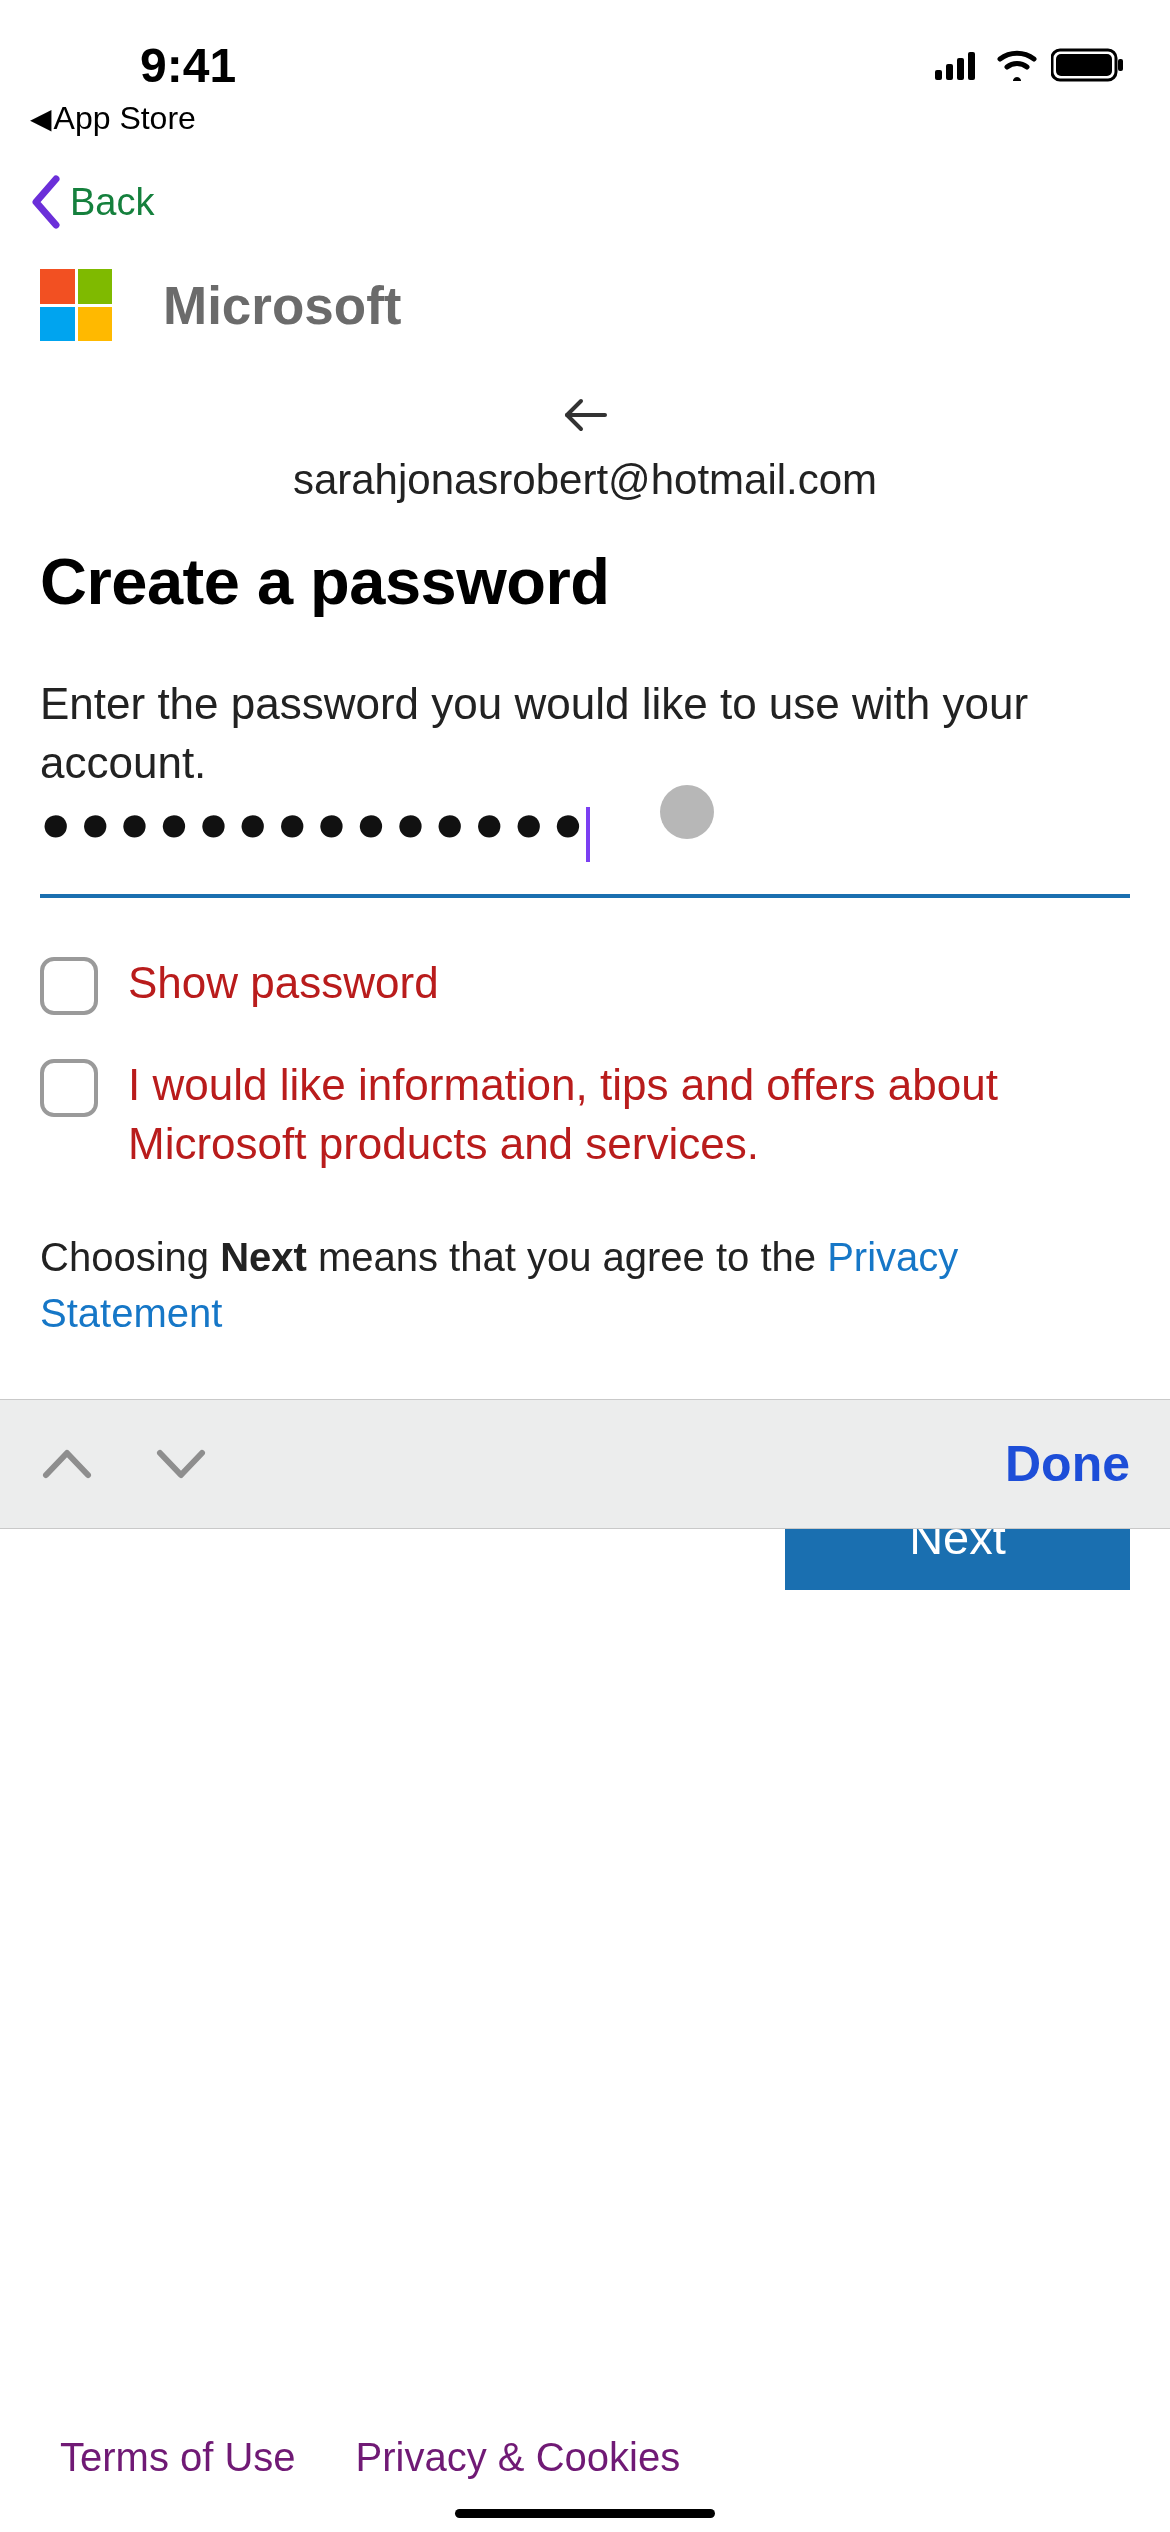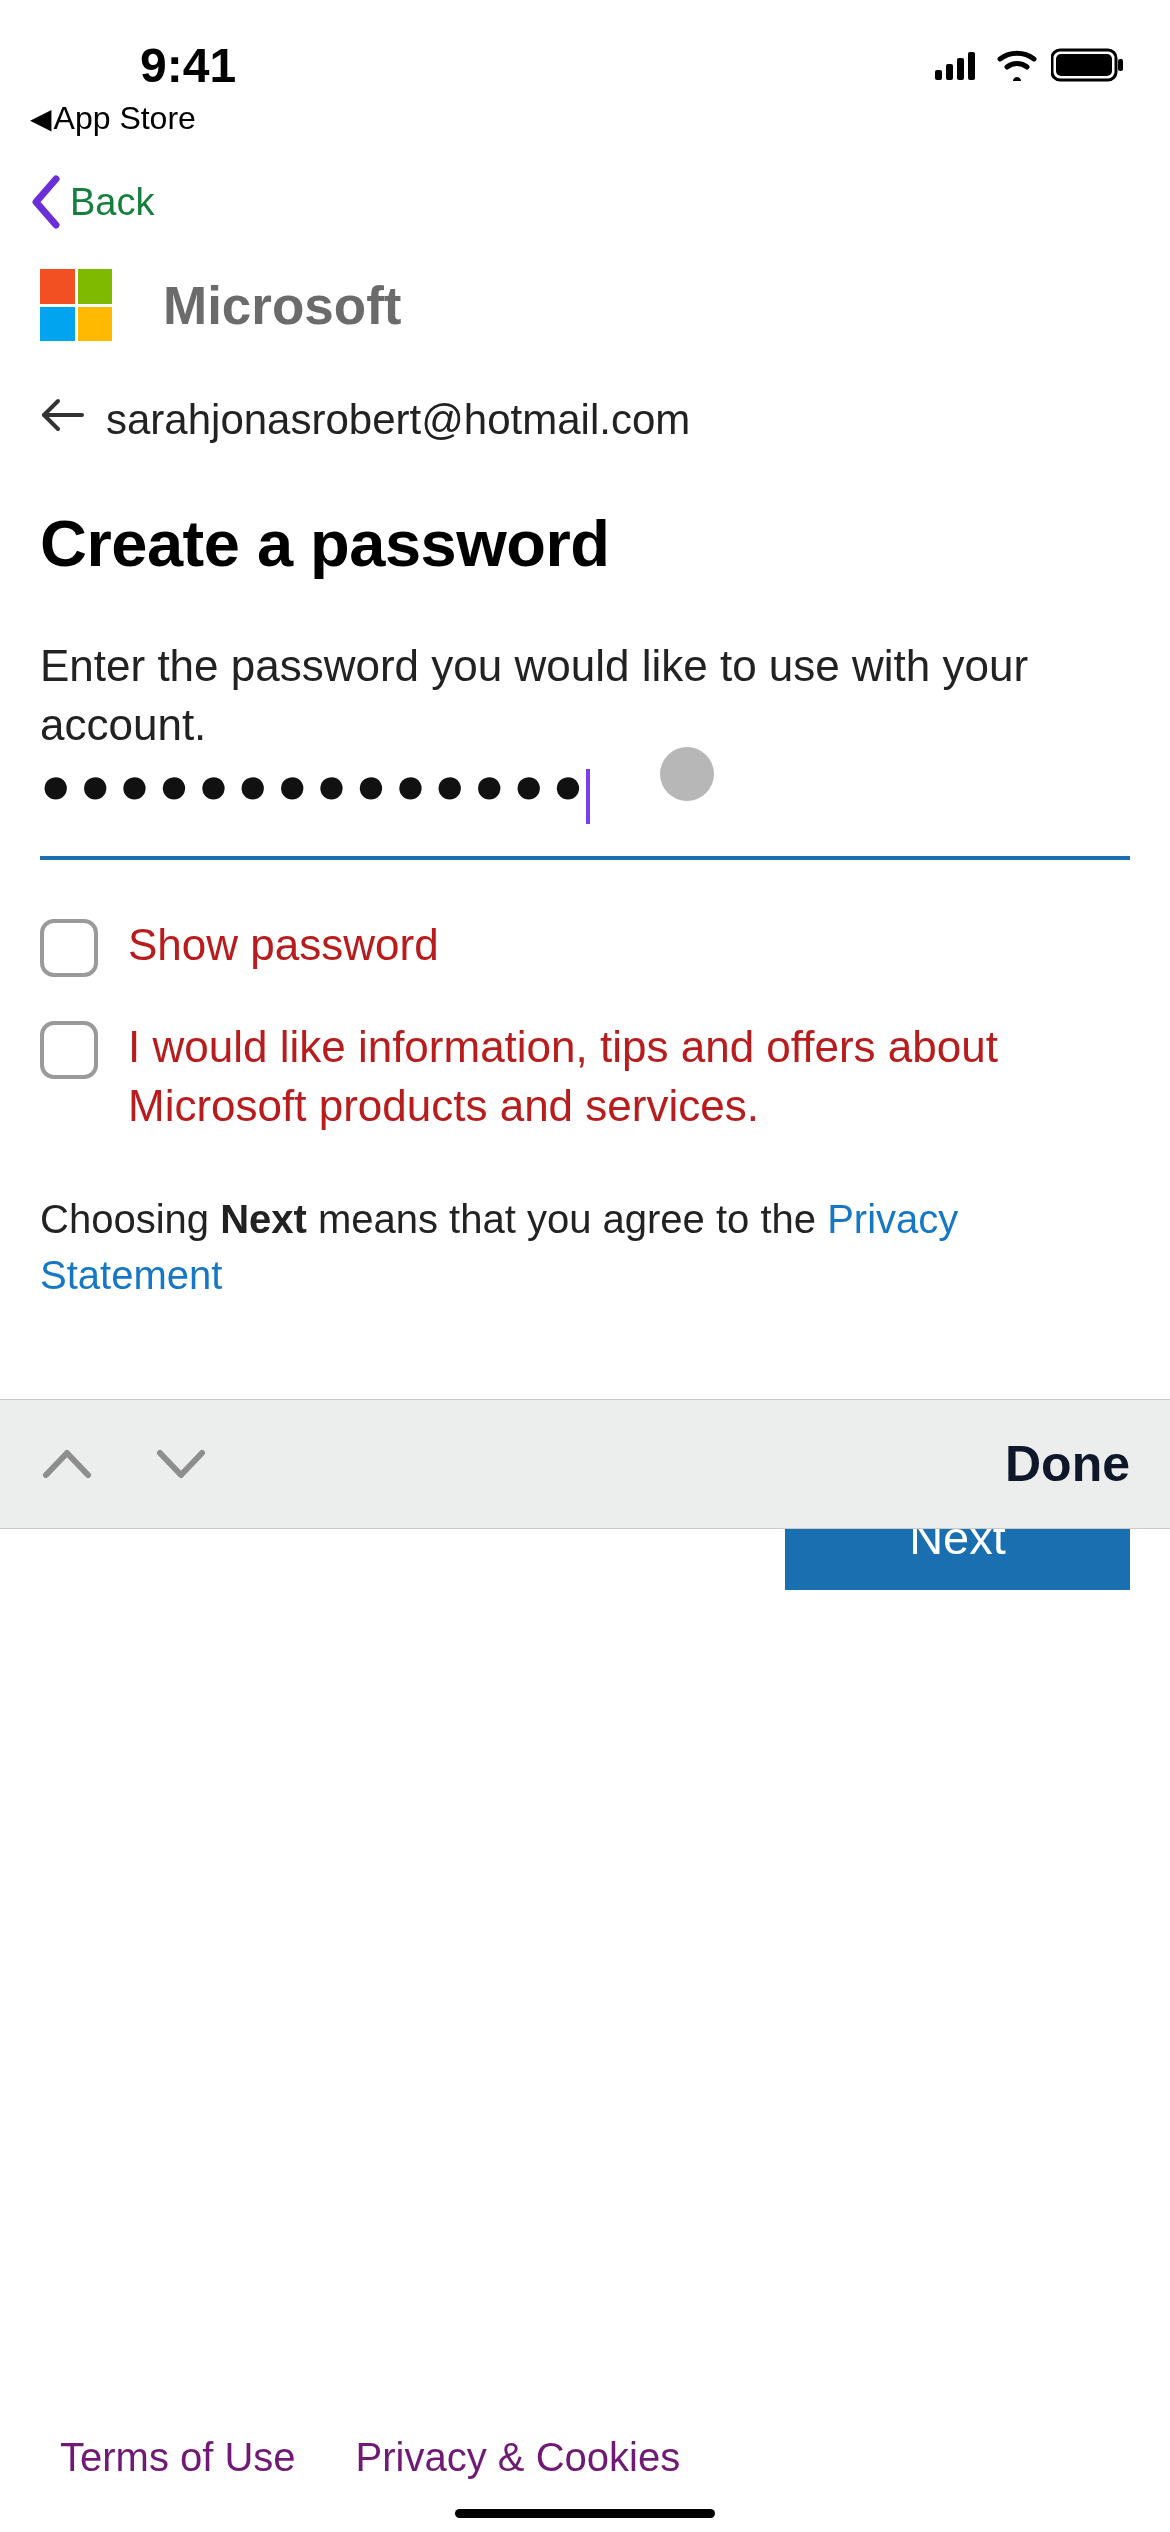--- a/index.html
+++ b/index.html
@@ -76,23 +76,24 @@
   .ms-logo div:nth-child(3){ background:#00a4ef; }
   .ms-logo div:nth-child(4){ background:#ffb900; }
   .ms-name {
     font-size: 53px;
     color: #6b6b6b;
     font-weight: 600;
     margin-left: 33px;
   }
   .email-row {
     display: flex;
-    align-items: flex-start;
+    align-items: center;
     gap: 22px;
-    margin-bottom: 62px;
+    margin-bottom: 40px;
+    flex-direction: column;
   }
   .email-text {
     font-size: 42px;
     color: #222;
   }
   .page-title {
     font-size: 65px;
     font-weight: 700;
     margin-bottom: 55px;
     letter-spacing: -0.5px;
@@ -176,21 +177,21 @@
     z-index: 5;
   }
   .acc-arrows {
     display: flex;
     gap: 60px;
     align-items: center;
   }
   .done-btn {
     font-size: 50px;
     font-weight: 600;
-    color: #0f172a;
+    color: #1d4ed8;
   }
   .next-btn {
     position: absolute;
     top: 1485px;
     right: 40px;
     width: 345px;
     height: 105px;
     background: #1a6fb0;
     color: #fff;
     font-size: 47px;

